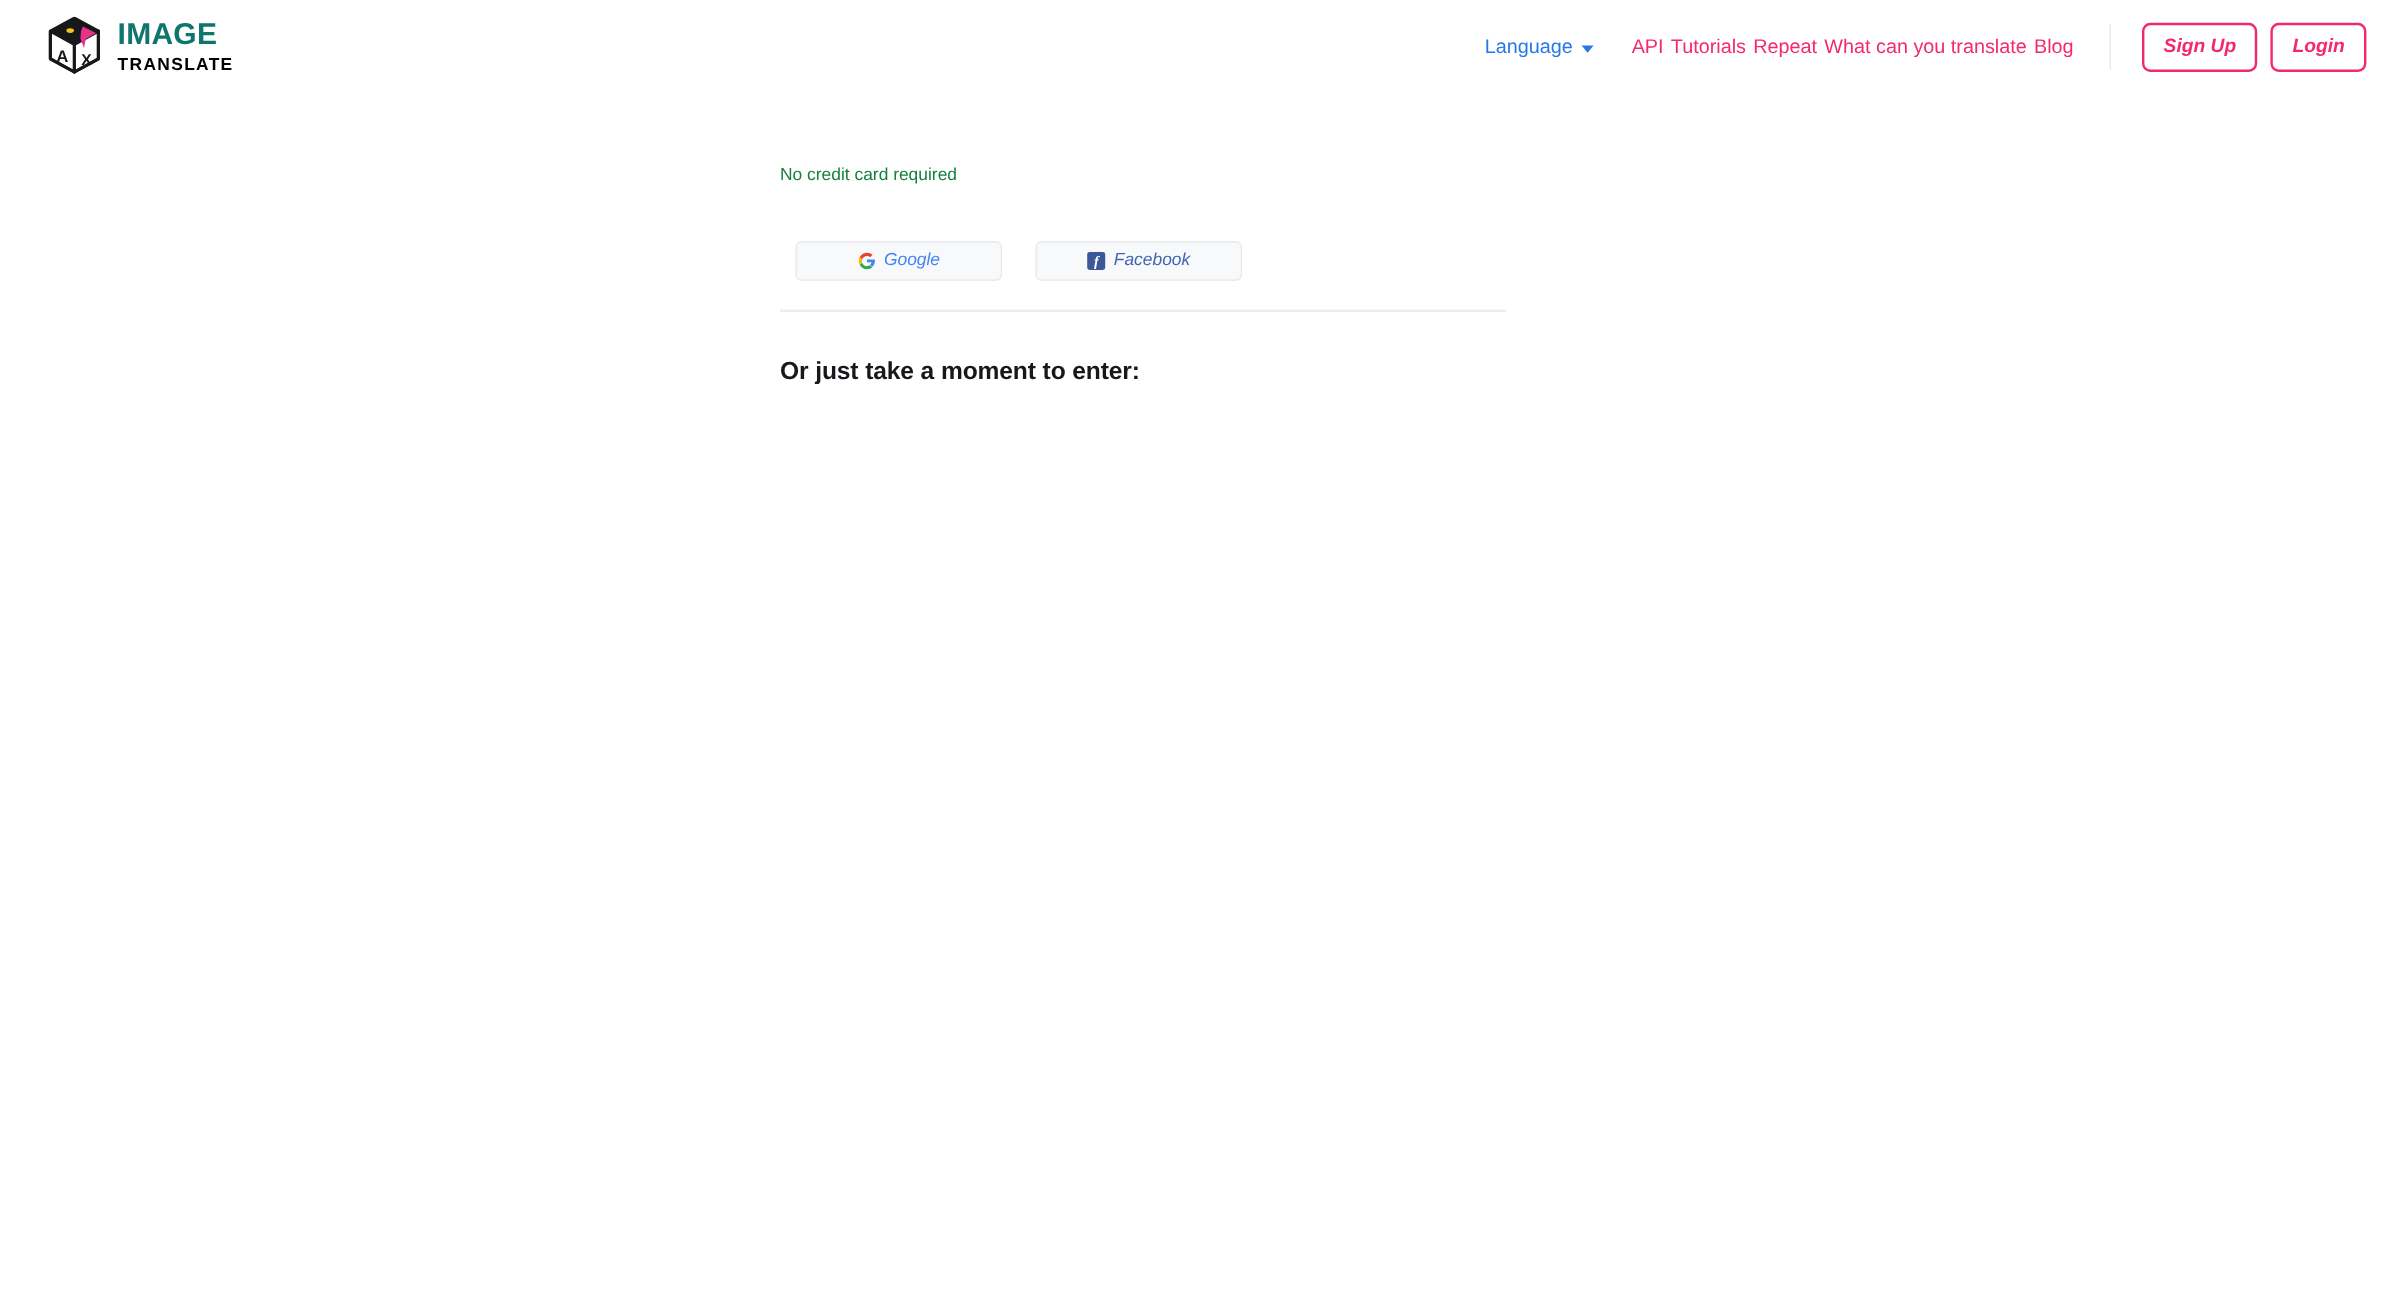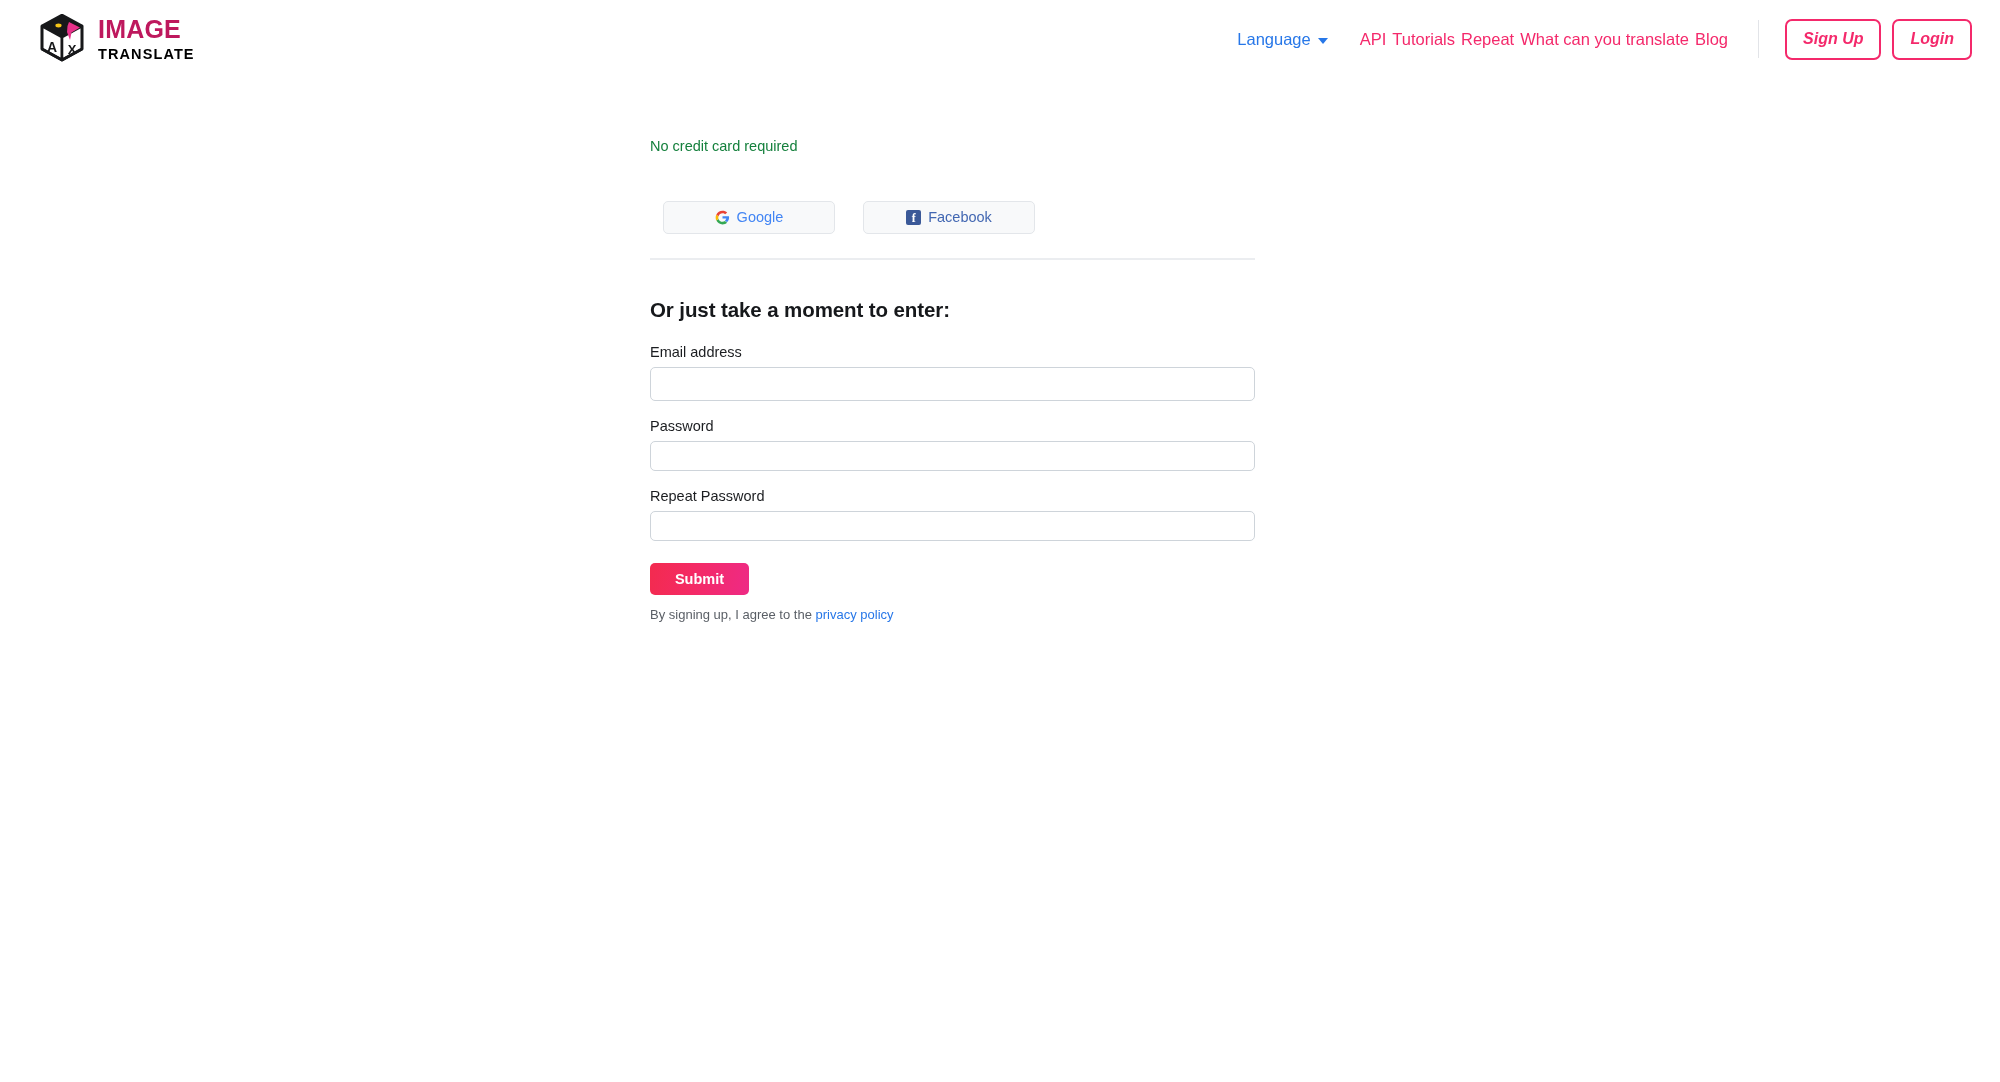--- a/index.html
+++ b/index.html
@@ -39,21 +39,21 @@
   .brand-text {
     display: flex;
     flex-direction: column;
     justify-content: center;
     line-height: 1;
   }
   .brand-title {
     font-size: 25px;
     font-weight: bold;
     letter-spacing: .2px;
-    color: #be185d;
+    color: #0f766e;
   }
   .brand-sub {
     font-size: 14.5px;
     font-weight: bold;
     letter-spacing: 1.1px;
     color: #000000;
     margin-top: 5px;
   }
 
   .nav {
@@ -146,20 +146,21 @@
     margin: 15px 0 0 0;
     line-height: 1.3;
   }
 
   
   .social-row {
     display: flex;
     gap: 28px;
     margin-top: 45px;
     padding-left: 13px;
+    font-style: italic;
   }
   .social-btn {
     width: 172px;
     height: 33px;
     border: 1px solid #e3e6ea;
     border-radius: 5px;
     background: #f8f9fa;
     display: inline-flex;
     align-items: center;
     justify-content: center;
@@ -330,39 +331,15 @@
         <span class="fb-icon">f</span>
         <span>Facebook</span>
       </a>
 
     </div>
 
     <div class="divider"></div>
 
     <h2 class="form-head">Or just take a moment to enter:</h2>
 
-    <form>
-
-      <div class="field">
-        <label class="field-label">Email address</label>
-        <input class="text-input email" type="email" placeholder="" style="">
-      </div>
-
-      <div class="field">
-        <label class="field-label">Password</label>
-        <input class="text-input" type="password" placeholder="" style="">
-      </div>
-
-      <div class="field">
-        <label class="field-label">Repeat Password</label>
-        <input class="text-input" type="password" placeholder="" style="">
-      </div>
-
-      <button class="submit-btn" type="submit">Submit</button>
-
-      <p class="legal">
-        <span>By signing up, I agree to the </span><a href="#">privacy policy</a>
-      </p>
-
-    </form>
 
   </div>
 </main>
 
 </body></html>

